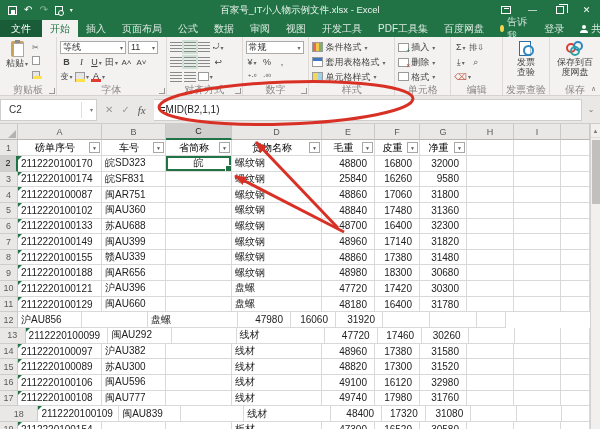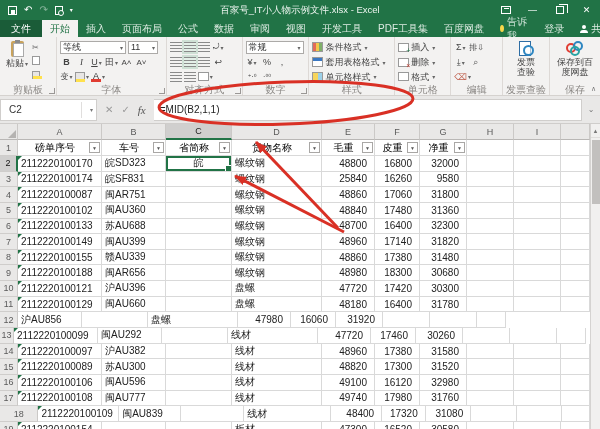--- a/index.html
+++ b/index.html
@@ -774,21 +774,21 @@
           <span></span>
         </div>
         <div class="cell" style="width: 47px;">
           <span></span>
         </div>
         <div class="cell" style="width: 29px;">
           <span></span>
         </div>
       </div>
       <div class="grid-row">
-        <div class="gut" style="width: 14px;">13</div>
+        <div class="gut" style="width: 26px;">13</div>
         <div class="cell" style="width: 84px;">
           <div class="tri-green"></div>
           <span>2112220100099</span>
         </div>
         <div class="cell" style="width: 64px;">
           <span>闽AU292</span>
         </div>
         <div class="cell ctr" style="width: 66px;">
           <span></span>
         </div>

